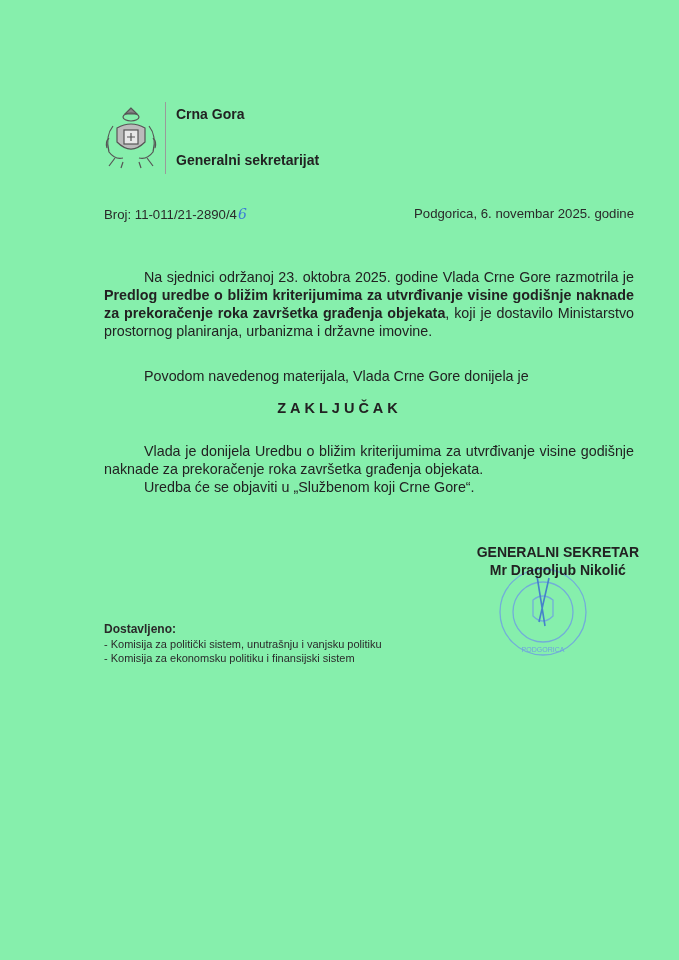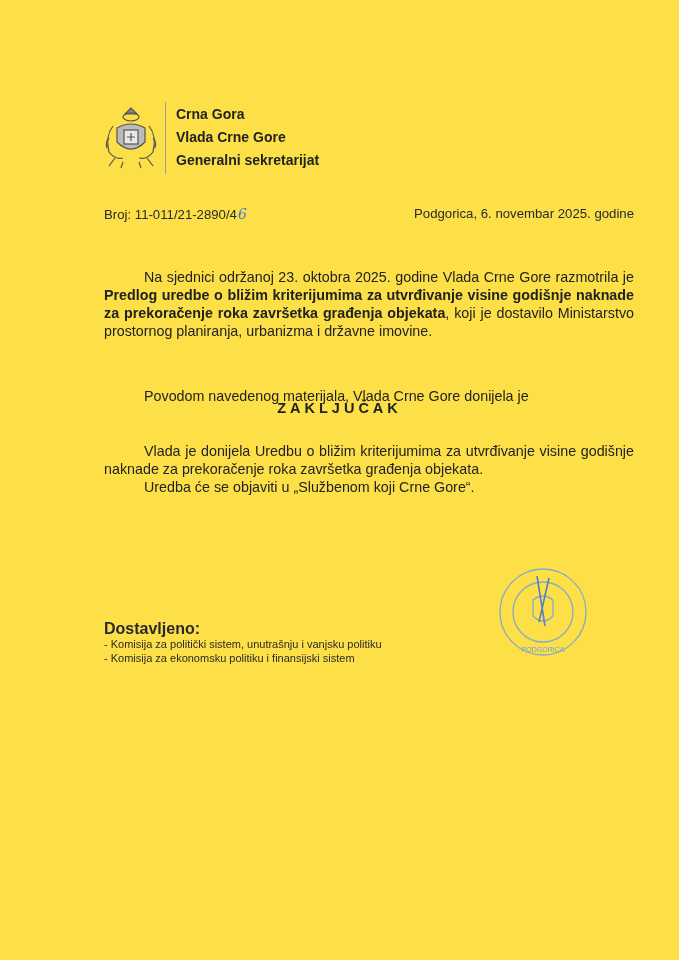--- a/index.html
+++ b/index.html
@@ -1,40 +1,40 @@
 <!DOCTYPE html>
 <html><head>
 <meta charset="utf-8">
 <style>
   html, body { margin: 0; padding: 0; }
   body {
     width: 679px; height: 960px; background: #ffffff; position: relative; overflow: hidden;
     font-family: "Liberation Sans", sans-serif; color: #1a1a1a;
   }
-  .page { position: absolute; left: 0; top: 0; width: 679px; height: 960px; background: #fde047; }
+  .page { position: absolute; left: 0; top: 0; width: 679px; height: 960px; background: #86efac; }
   .header { position: absolute; left: 103px; top: 104px; display: flex; align-items: stretch; }
   .coat { width: 56px; height: 66px; }
   .vline { width: 1px; background: #9a9a9a; margin: 0 10px 0 6px; height: 72px; margin-top: -2px; }
   .htext { display: flex; flex-direction: column; justify-content: space-between; height: 66px; padding-top: 0px; }
   .htext span { font-size: 14px; font-weight: bold; line-height: 20px; color: #222; }
   .refline { position: absolute; left: 104px; top: 206px; width: 530px; font-size: 13.2px; color: #2a2a2a; }
   .ref { position: absolute; left: 0; top: 0; }
   .hand { color: #3a7bd5; font-style: italic; font-family: "DejaVu Serif", serif; font-size: 14px; margin-left: 1px; }
   .date { position: absolute; right: 0; top: 0; }
   .body-text { position: absolute; left: 104px; width: 530px; font-size: 14.3px; line-height: 18px; color: #222; text-align: justify; }
   .p1 { top: 268px; }
   .indent { text-indent: 40px; }
   .b { font-weight: bold; margin-top: 40px; }
-  .p2 { top: 367px; margin-top: 20px; }
+  .p2 { top: 367px; }
   .title { position: absolute; left: 0; width: 679px; top: 400px; text-align: center; font-weight: bold; font-size: 14.5px; letter-spacing: 4px; color: #222; }
   .p3 { top: 442px; }
   .sign { position: absolute; right: 40px; top: 543px; text-align: center; font-weight: bold; font-size: 14px; line-height: 18px; color: #222; }
   .stamp { position: absolute; left: 497px; top: 566px; width: 92px; height: 92px; }
   .dost { position: absolute; left: 104px; top: 622px; font-size: 11px; line-height: 14.5px; color: #2a2a2a; }
-  .dost .head { font-weight: bold; font-size: 16px; }
+  .dost .head { font-weight: bold; font-size: 12px; }
 </style>
 </head>
 <body>
 
 <div class="page">
 
   <div class="header">
     <svg class="coat" viewBox="0 0 56 66">
       <g fill="none" stroke="#555" stroke-width="1.2">
         <path d="M28 4 l-6 6 h12 z" fill="#888"></path>
@@ -43,21 +43,20 @@
         <path d="M14 24 q14 -8 28 0 v14 q-14 14 -28 0 z" fill="#bbb"></path>
         <rect x="21" y="26" width="14" height="14" fill="#e8e8e8"></rect>
         <path d="M24 33 h8 M28 29 v8"></path>
         <path d="M12 54 l-6 8 M44 54 l6 8 M20 58 l-2 6 M36 58 l2 6"></path>
         <path d="M6 34 q-4 4 -2 10 M50 34 q4 4 2 10"></path>
       </g>
     </svg>
     <div class="vline"></div>
     <div class="htext">
       <span>Crna Gora</span>
-      <span>Vlada Crne Gore</span>
       <span>Generalni sekretarijat</span>
     </div>
   </div>
 
   <div class="refline">
     <span class="ref"><span>Broj: 11-011/21-2890/4</span><span class="hand">6</span></span>
     <span class="date">Podgorica, 6. novembar 2025. godine</span>
   </div>
 
   <div class="body-text p1 indent"><span>Na sjednici održanoj 23. oktobra 2025. godine Vlada Crne Gore razmotrila je </span><span class="b">Predlog uredbe o bližim kriterijumima za utvrđivanje visine godišnje naknade za prekoračenje roka završetka građenja objekata</span><span>, koji je dostavilo Ministarstvo prostornog planiranja, urbanizma i državne imovine.</span></div>
@@ -74,20 +73,24 @@
   <svg class="stamp" viewBox="0 0 92 92">
     <g fill="none" stroke="#6fa3e0" stroke-width="1.3" opacity="0.85">
       <circle cx="46" cy="46" r="43"></circle>
       <circle cx="46" cy="46" r="30"></circle>
       <path d="M36 34 q10 -8 20 0 v16 q-10 10 -20 0 z"></path>
       <path d="M40 10 l8 50 M52 12 l-10 44" stroke="#3a6fd0" stroke-width="1.6"></path>
     </g>
     <text x="46" y="86" font-size="7" fill="#6fa3e0" text-anchor="middle" font-family="Liberation Sans, sans-serif">PODGORICA</text>
   </svg>
 
+  <div class="sign">
+    <div>GENERALNI SEKRETAR</div>
+    <div>Mr Dragoljub Nikolić</div>
+  </div>
 
   <div class="dost">
     <div class="head">Dostavljeno:</div>
     <div>- Komisija za politički sistem, unutrašnju i vanjsku politiku</div>
     <div>- Komisija za ekonomsku politiku i finansijski sistem</div>
   </div>
 
 </div>
 
 </body></html>

